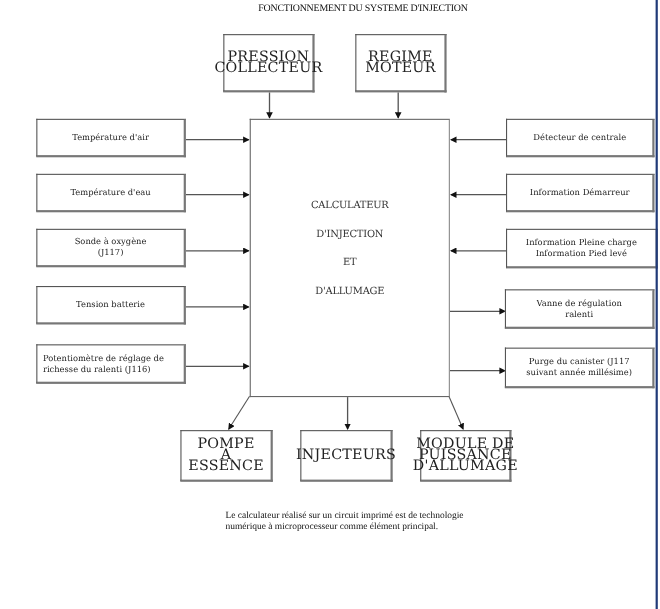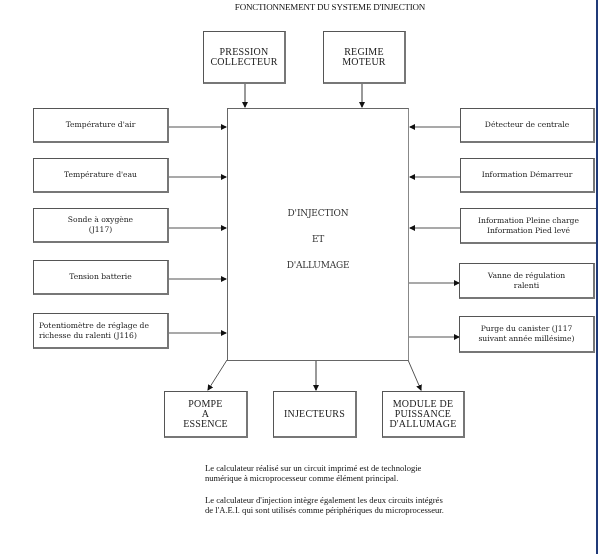--- a/index.html
+++ b/index.html
@@ -5,21 +5,21 @@
   html, body { margin:0; padding:0; }
   body { width:600px; height:554px; background:#ffffff; position:relative; overflow:hidden;
          font-family:"DejaVu Serif", serif; color:#222; }
   .title { position:absolute; left:180px; top:2px; width:300px; text-align:center;
            font-family:"Liberation Serif", serif; font-size:9px; letter-spacing:-0.2px; color:#111; }
   svg.wires { position:absolute; left:0; top:0; }
   .box { position:absolute; box-sizing:border-box; border:1px solid #555; background:#fff;
          border-right:2px solid #777; border-bottom:2px solid #777;
          display:flex; align-items:center; justify-content:center; text-align:center;
          font-family:"DejaVu Serif", serif; font-size:7.6px; line-height:10px; color:#222; white-space:pre-line; }
-  .box.caps { font-size:10px; letter-spacing:0.2px;font-family:Liberation Serif, serif; }
+  .box.caps { font-size:13px; letter-spacing:0.2px; }
   .central { position:absolute; left:227px; top:108px; width:182px; height:253px; box-sizing:border-box;
              border:1px solid #666; border-right:1px solid #888; background:#fff; }
   .central-line { position:absolute; left:0; width:100%; text-align:center; font-family:"DejaVu Serif", serif;
                   font-size:9px; color:#333; letter-spacing:-0.2px; }
   .notes { position:absolute; left:205px; top:451px; width:330px; font-family:"Liberation Serif", serif;
            font-size:8.6px; line-height:10px; color:#111; }
   .notes p { margin:12px 0 9px 0; white-space:pre-line; }
   .edge { position:absolute; left:596px; top:0; width:2px; height:554px; background:#203a78; }
 </style>
 </head>
@@ -54,20 +54,21 @@
   <line x1="316" y1="360" x2="316" y2="390" stroke="#555" stroke-width="1.2" marker-end="url(#arr)"></line>
   <line x1="408" y1="360" x2="421" y2="390" stroke="#555" stroke-width="1" marker-end="url(#arr)"></line>
 </svg>
 
 <div class="box caps" style="left:203px; top:31px; width:83px; height:53px;">PRESSION
 COLLECTEUR</div>
 <div class="box caps" style="left:323px; top:31px; width:83px; height:53px;">REGIME
 MOTEUR</div>
 
 <div class="central">
+  <div class="central-line" style="top:73px;">CALCULATEUR</div>
   <div class="central-line" style="top:99px;">D'INJECTION</div>
   <div class="central-line" style="top:125px;">ET</div>
   <div class="central-line" style="top:151px;">D'ALLUMAGE</div>
 </div>
 
 <div class="box" style="left:33px; top:108px; width:136px; height:35px;">Température d'air</div>
 <div class="box" style="left:33px; top:158px; width:136px; height:35px;">Température d'eau</div>
 <div class="box" style="left:33px; top:208px; width:136px; height:35px;">Sonde à oxygène
 (J117)</div>
 <div class="box" style="left:33px; top:260px; width:136px; height:35px;">Tension batterie</div>
@@ -87,17 +88,15 @@
 A
 ESSENCE</div>
 <div class="box caps" style="left:273px; top:391px; width:84px; height:47px;">INJECTEURS</div>
 <div class="box caps" style="left:382px; top:391px; width:83px; height:47px;">MODULE DE
 PUISSANCE
 D'ALLUMAGE</div>
 
 <div class="notes">
   <p>Le calculateur réalisé sur un circuit imprimé est de technologie
 numérique à microprocesseur comme élément principal.</p>
-  <p>Le calculateur d'injection intègre également les deux circuits intégrés
-de l'A.E.I. qui sont utilisés comme périphériques du microprocesseur.</p>
 </div>
 
 <div class="edge"></div>
 
 </body></html>

